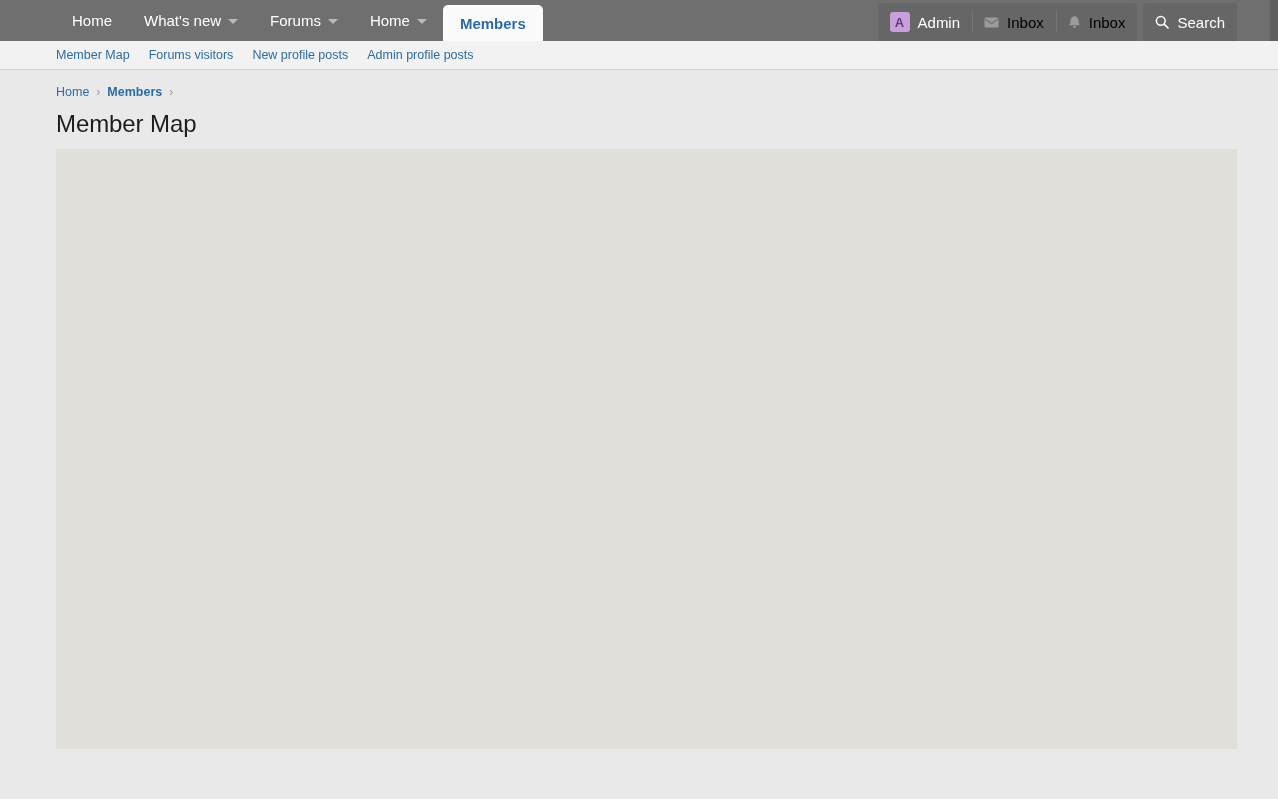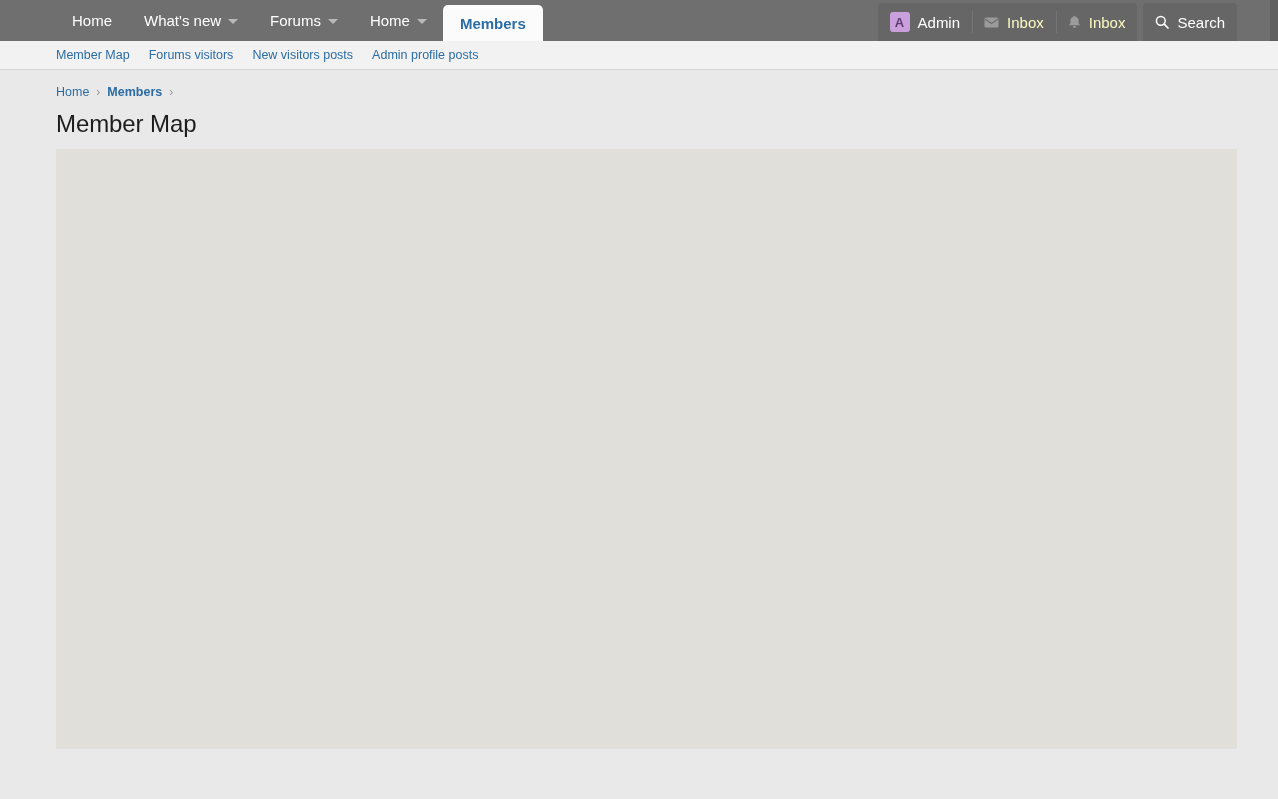--- a/index.html
+++ b/index.html
@@ -82,21 +82,21 @@
     display: flex;
     align-items: center;
     gap: 8px;
     padding: 0 12px;
     font-size: 15px;
     color: #ffffff;
     cursor: pointer;
     white-space: nowrap;
     position: relative;
   }
-  .nav-visitor.dim { color: #fef9c3; }
+  .nav-visitor.dim { color: #000000; }
   .nav-visitor.divider::before {
     content: "";
     position: absolute;
     left: 0;
     top: 8px;
     bottom: 8px;
     width: 1px;
     background: #757575;
   }
   .avatar {
@@ -264,21 +264,21 @@
     </div>
 
   </div>
 
   <div class="nav-scroll-edge"></div>
 </div>
 
 <div class="subnav">
   <a class="subnav-item">Member Map</a>
   <a class="subnav-item">Forums visitors</a>
-  <a class="subnav-item">New visitors posts</a>
+  <a class="subnav-item">New profile posts</a>
   <a class="subnav-item">Admin profile posts</a>
 </div>
 
 <div class="page">
 
   <div class="breadcrumb">
     <a class="crumb">Home</a>
     <span class="crumb-sep">›</span>
     <a class="crumb current">Members</a>
     <span class="crumb-sep">›</span>

